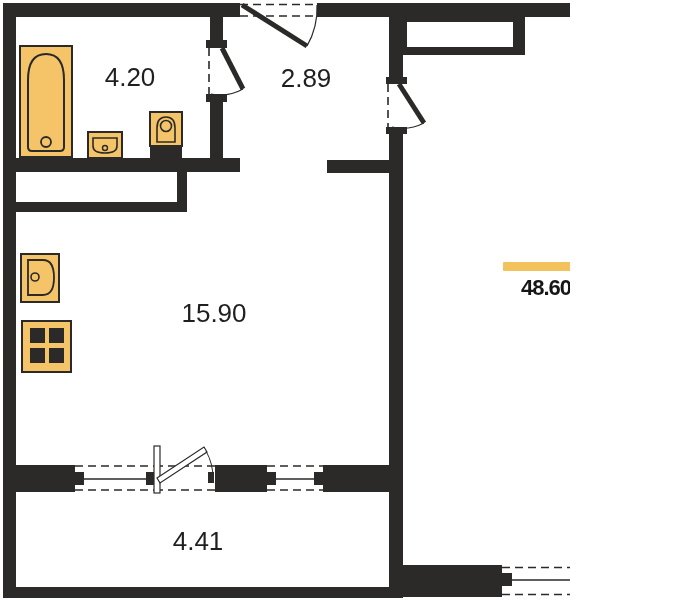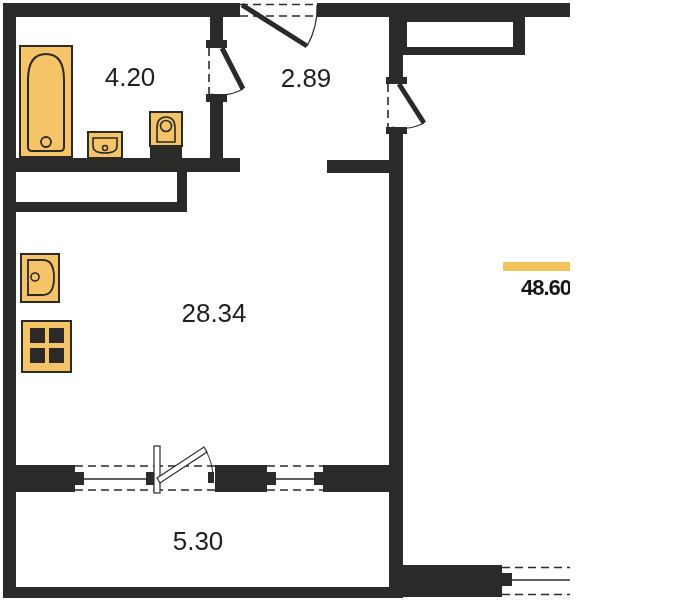--- a/index.html
+++ b/index.html
@@ -127,21 +127,21 @@
         <rect x="30" y="328" width="15" height="15"></rect>
         <rect x="49" y="328" width="15" height="15"></rect>
         <rect x="30" y="348" width="15" height="15"></rect>
         <rect x="49" y="348" width="15" height="15"></rect>
       </g>
     </g>
   </svg>
 
   <div class="room-label" style="left:130px;top:77px">4.20</div>
   <div class="room-label" style="left:306px;top:78px">2.89</div>
-  <div class="room-label" style="left:214px;top:313px">28.34</div>
-  <div class="room-label" style="left:198px;top:541px">5.30</div>
+  <div class="room-label" style="left:214px;top:313px">15.90</div>
+  <div class="room-label" style="left:198px;top:541px">4.41</div>
 
   <div class="total">
     <div class="total-bar"></div>
     <div class="total-value">48.60</div>
   </div>
 
 </div>
 
 </body></html>

